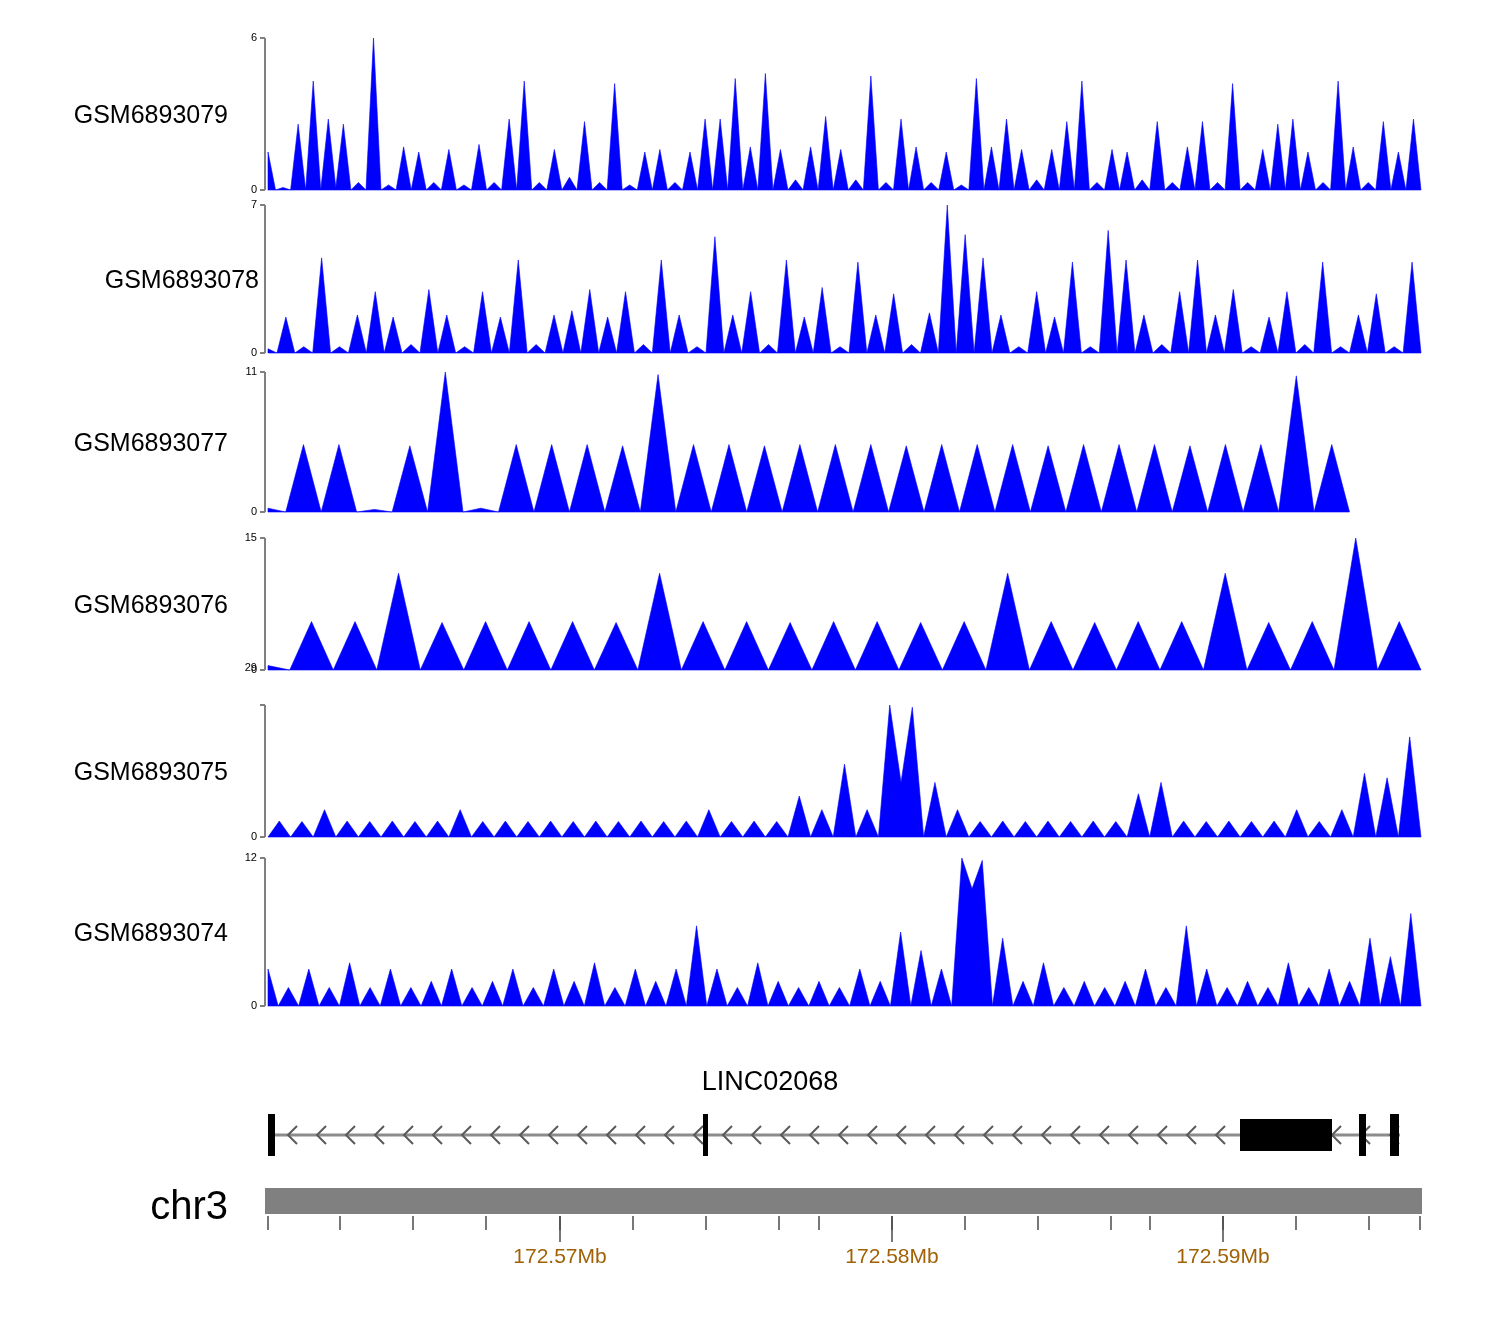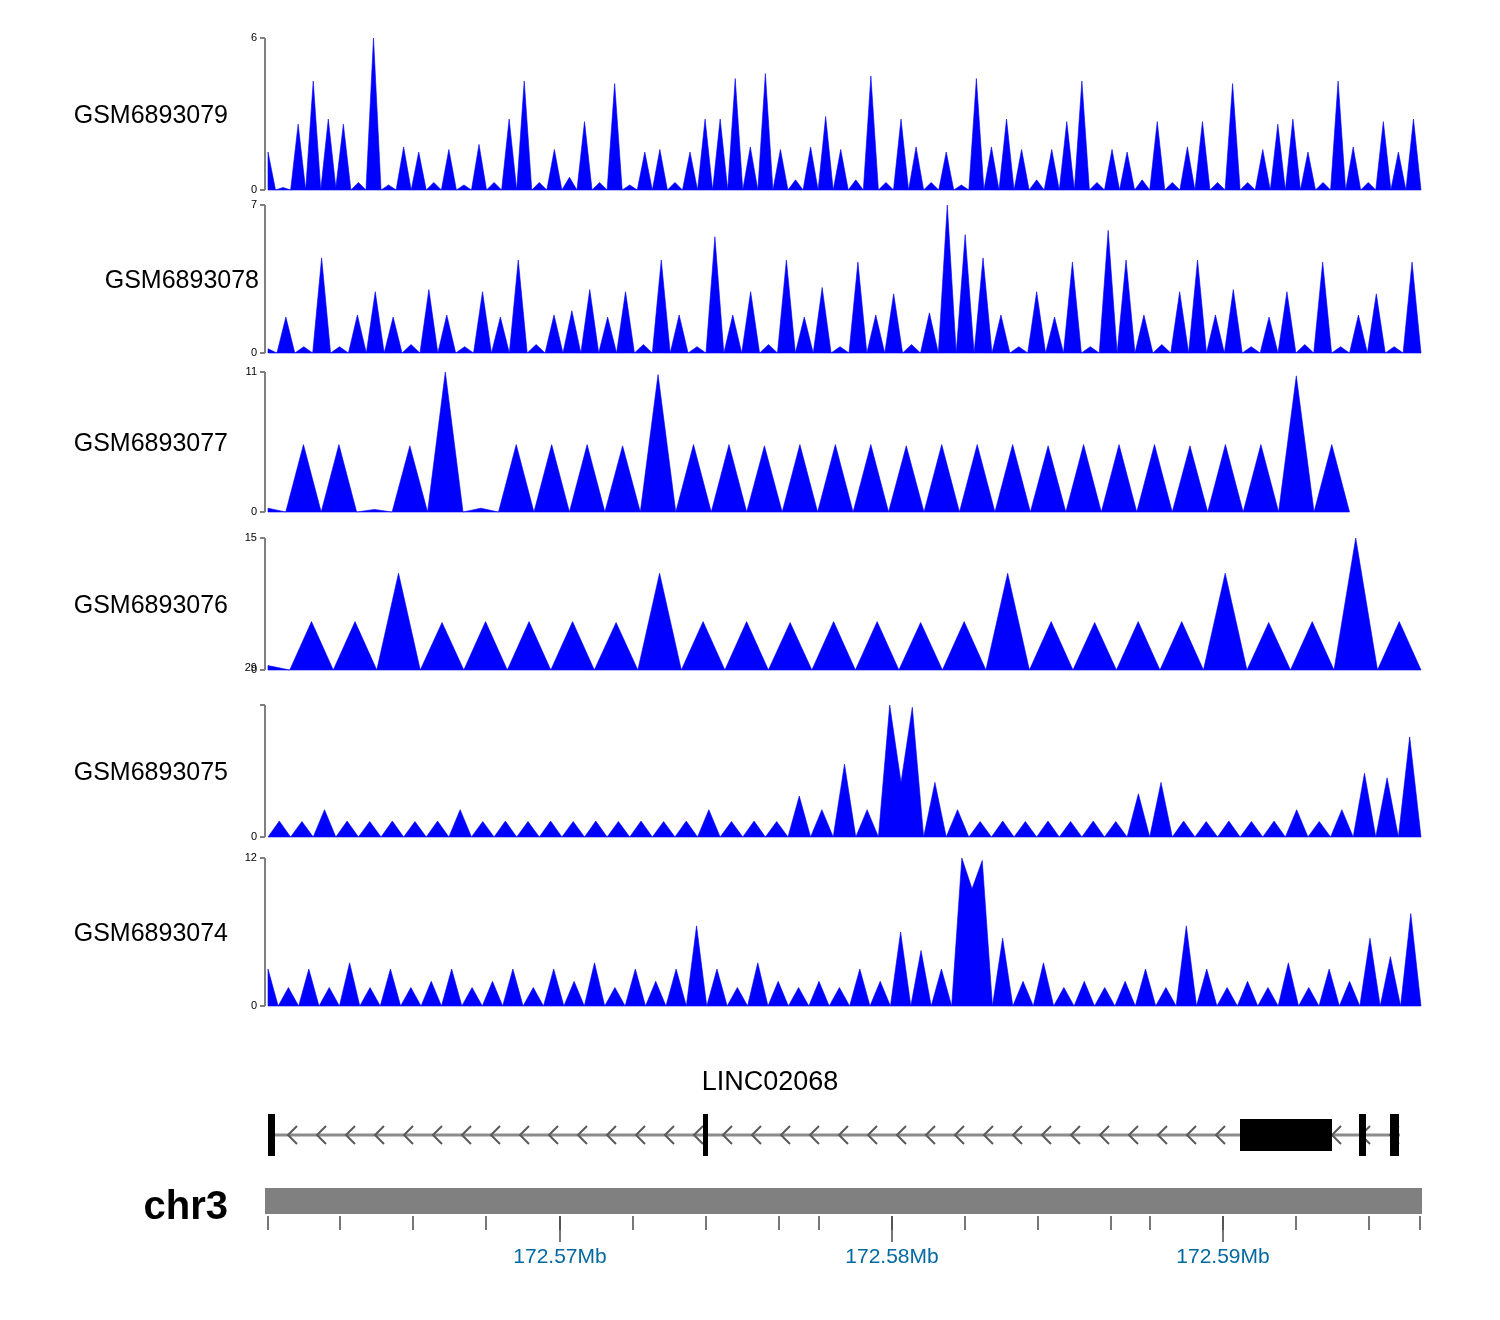--- a/index.html
+++ b/index.html
@@ -57,26 +57,25 @@
   }
   .chrom-label {
     position: absolute;
     left: 0;
     width: 228px;
     text-align: right;
     font-size: 40px;
     color: #000000;
     line-height: 1;
     white-space: nowrap;
-    font-weight: bold;
   }
   .tick-label {
     position: absolute;
     font-size: 21px;
-    color: #0369a1;
+    color: #a16207;
     line-height: 1;
     white-space: nowrap;
     transform: translateX(-50%);
   }
 </style>
 </head>
 <body>
 
 <div id="root">
 

